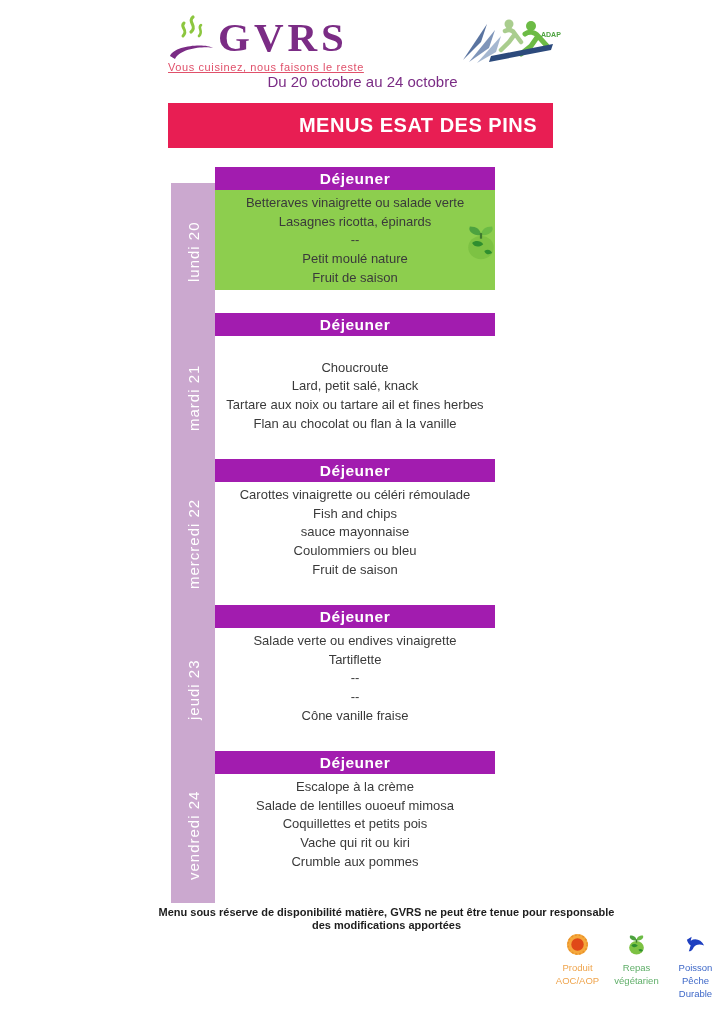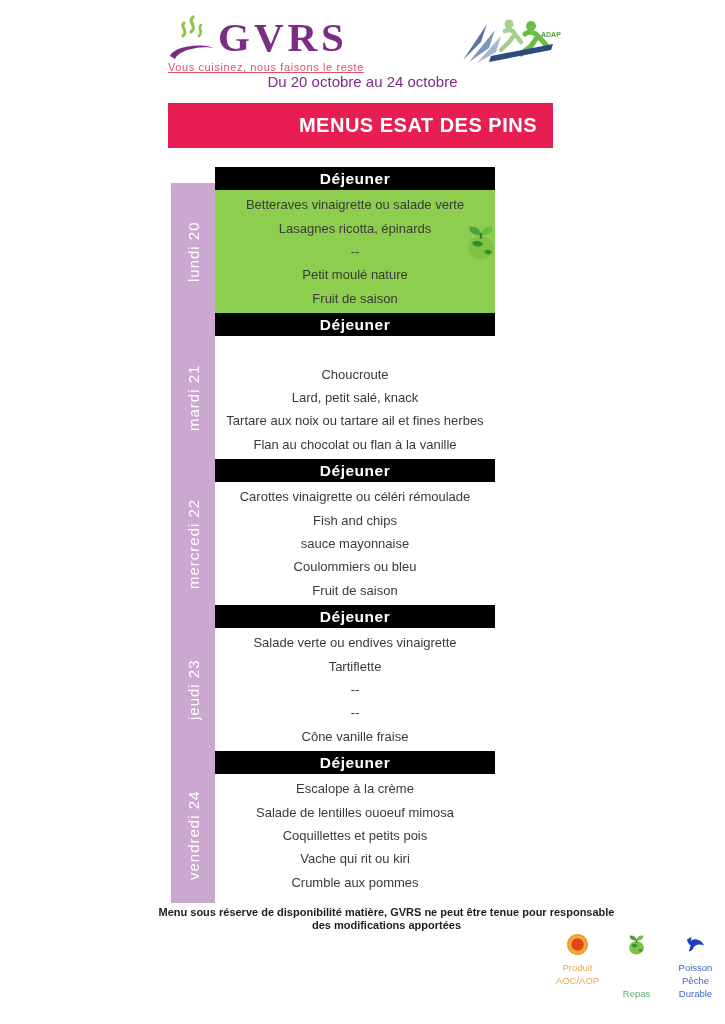--- a/index.html
+++ b/index.html
@@ -21,47 +21,47 @@
   .banner-title{color:#ffffff;font-size:20px;font-weight:600;letter-spacing:0.5px;}
   
   .day-rail{position:absolute;left:171px;top:183px;width:44px;height:720px;background:#CBA8CF;}
   .day-label{
     position:absolute;left:171px;width:44px;height:123px;
     display:flex;align-items:center;justify-content:center;
     writing-mode:vertical-rl;transform:rotate(180deg);
     color:#ffffff;font-size:15px;letter-spacing:1px;
   }
   .meal-bar{
-    position:absolute;left:215px;width:280px;height:23px;background:#000000;
+    position:absolute;left:215px;width:280px;height:23px;background:#a21caf;
     display:flex;align-items:center;justify-content:center;
     color:#ffffff;font-size:15.5px;font-weight:600;letter-spacing:0.5px;
   }
   .items{
-    position:absolute;left:215px;width:280px;height:123px;
+    position:absolute;left:215px;width:280px;height:100px;
     display:flex;flex-direction:column;justify-content:space-around;
     padding:3px 8px;box-sizing:border-box;
   }
   .items.veg{background:#8DCE4E;}
   .item{font-size:13px;color:#3a3a3a;text-align:center;line-height:15px;min-height:15px;}
   .veg-badge{position:absolute;right:-6px;top:32px;width:40px;height:40px;}
   
   .r0 .meal-bar{top:167px}.r0 .items,.r0.day-label{top:190px}
   .r1 .meal-bar{top:313px}.r1 .items,.r1.day-label{top:336px}
   .r2 .meal-bar{top:459px}.r2 .items,.r2.day-label{top:482px}
   .r3 .meal-bar{top:605px}.r3 .items,.r3.day-label{top:628px}
   .r4 .meal-bar{top:751px}.r4 .items,.r4.day-label{top:774px}
   
   .disclaimer{position:absolute;left:0;top:906px;width:725px;text-align:center;
     font-size:11px;font-weight:bold;color:#1d1d1d;line-height:13.5px;margin-left:24px;}
   .legend{position:absolute;left:0;top:933px;width:725px;display:flex;justify-content:flex-end;padding-left:18px;box-sizing:border-box;}
   .legend-item{width:59px;display:flex;flex-direction:column;align-items:center;}
   .legend-icon{width:23px;height:23px;margin-bottom:5px;}
   .legend-line{display:block;font-size:9.5px;line-height:13px;text-align:center;}
   .lg-orange .legend-line{color:#EFA44C;}
-  .lg-green  .legend-line{color:#5FAE68;margin-top:26px;}
+  .lg-green  .legend-line{color:#5FAE68;}
   .lg-blue   .legend-line{color:#3E68C8;}
 </style>
 </head>
 <body>
 
 <div class="page">
 
   <div class="gvrs-logo">
     <svg class="gvrs-icon" viewBox="0 0 50 52">
       <path d="M27 3 C21 8 32 12 25 18" stroke="#8CC63F" stroke-width="3.2" fill="none" stroke-linecap="round"></path>

